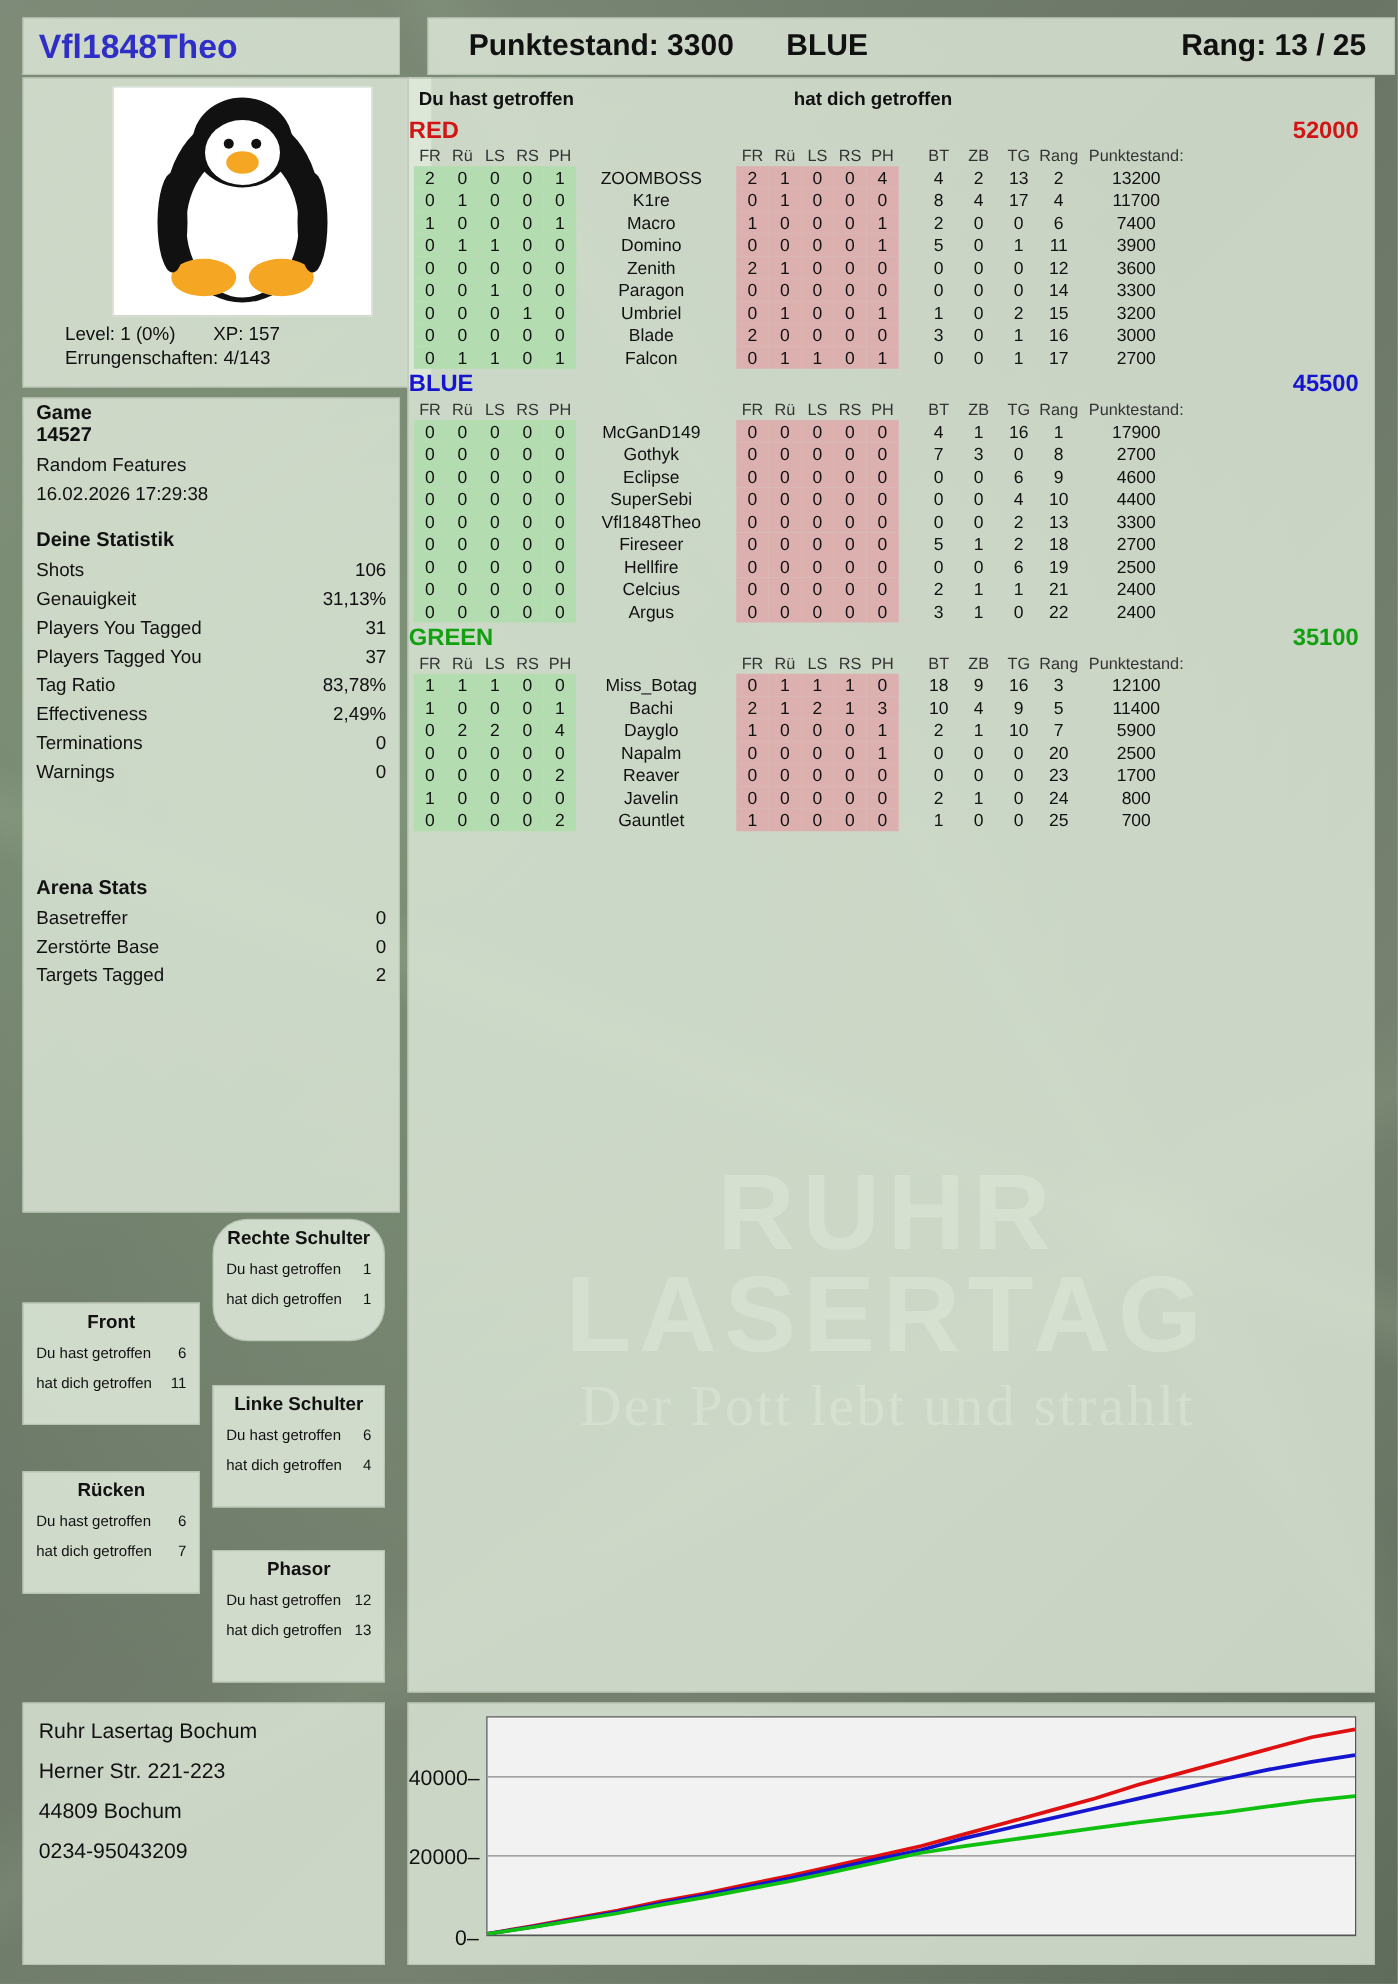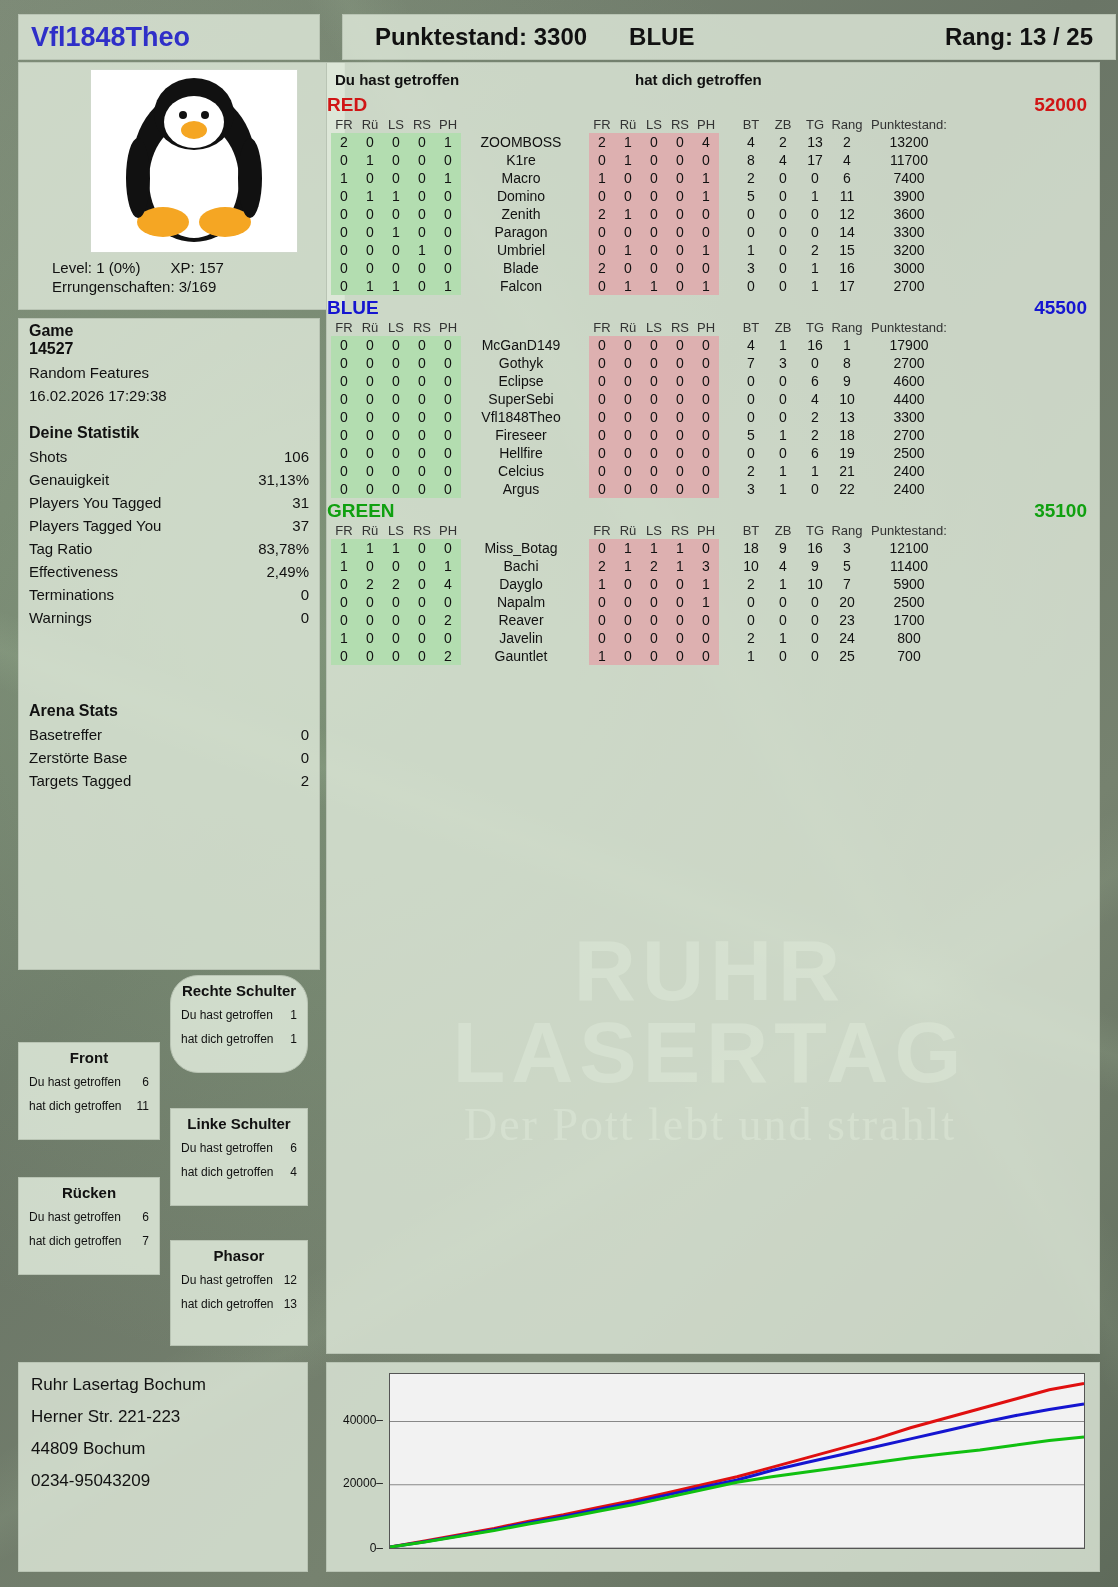--- a/index.html
+++ b/index.html
@@ -90,21 +90,21 @@
   #zone-front{left:18px;top:1042px;width:140px;height:96px;}
   #zone-ls{left:170px;top:1108px;width:136px;height:96px;}
   #zone-back{left:18px;top:1177px;width:140px;height:96px;}
   #zone-ph{left:170px;top:1240px;width:136px;height:104px;}
 
   
   #venue{left:18px;top:1362px;width:288px;height:208px;font-size:17px;color:#111;}
   #venue div{padding:12px 0 0 12px;}
   #chart-panel{left:326px;top:1362px;width:772px;height:208px;}
   .chartbox{position:absolute;left:62px;top:10px;right:14px;bottom:22px;background:#f2f2f2;border:1px solid #555;}
-  .axlabel{position:absolute;font-size:12px;color:#111;text-align:right;width:56px;}
+  .axlabel{position:absolute;font-size:17px;color:#111;text-align:right;width:56px;}
 </style>
 </head>
 <body>
 
 <div class="page">
   <div class="streaks"></div>
 
   <div class="watermark">
     <span>RUHR</span>
     <span style="display:block;">LASERTAG</span>
@@ -135,21 +135,21 @@
         <ellipse cx="72" cy="152" rx="26" ry="15" fill="#f5a623"></ellipse>
         <ellipse cx="134" cy="152" rx="26" ry="15" fill="#f5a623"></ellipse>
         <ellipse cx="47" cy="108" rx="12" ry="40" fill="#111"></ellipse>
         <ellipse cx="159" cy="108" rx="12" ry="40" fill="#111"></ellipse>
       </svg>
     </div>
     <div class="lvl">
       <span>Level: 1 (0%)</span>
       <span class="xp">XP: 157</span>
     </div>
-    <div class="ach">Errungenschaften: 3/169</div>
+    <div class="ach">Errungenschaften: 4/143</div>
   </div>
 
   <div class="panel" id="game-card">
     <div class="row b">
       <span>Game</span>
       <span>14527</span>
     </div>
     <div class="row">
       <span>Random Features</span>
     </div>

